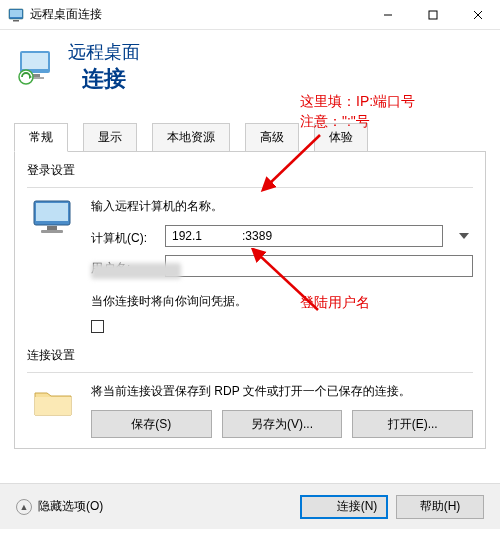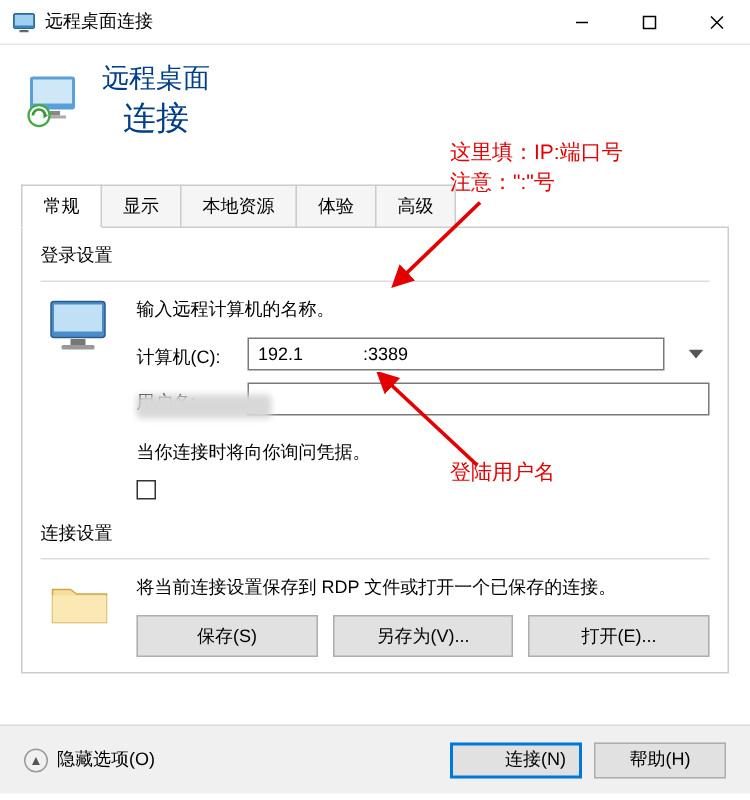--- a/index.html
+++ b/index.html
@@ -26,25 +26,25 @@
 .winbtn { width: 45px; height: 30px; display: flex; align-items: center; justify-content: center; color: #000; }
 .header {
   display: flex;
   align-items: center;
   padding: 10px 16px 28px 16px;
   gap: 12px;
   text-align: center;
 }
 .header-icon { width: 40px; height: 40px; }
 .header-text .line1 { font-size: 18px; color: #003e8a; font-weight: 400; }
-.header-text .line2 { font-size: 22px; color: #003e8a; font-weight: 400; }
+.header-text .line2 { font-size: 22px; color: #003e8a; font-weight: 700; }
 .tabs {
   display: flex;
   padding: 0 14px;
-  gap: 0;
+  gap: 16px;
 }
 .tab {
   padding: 5px 14px 5px 14px;
   font-size: 12px;
   color: #000;
   border: 1px solid #ccc;
   border-bottom: none;
   background: #fff;
   position: relative;
   top: 1px;
@@ -165,21 +165,21 @@
   padding-left: 26px;
 }
 .annotation {
   position: absolute;
   color: #e40000;
   font-size: 14px;
   pointer-events: none;
   z-index: 50;
 }
 .ann1 { top: 92px; left: 300px; line-height: 1.4; }
-.ann2 { top: 306px; left: 300px; }
+.ann2 { top: 294px; left: 300px; }
 .arrow-svg { position: absolute; pointer-events: none; z-index: 49; }
 </style>
 </head>
 <body>
 
 <div class="titlebar">
   <span class="icon-small">
     <svg viewBox="0 0 16 16">
         <rect x="1" y="2" width="14" height="10" rx="1" fill="#3b82c4" stroke="#155" stroke-width="0.5"></rect>
         <rect x="2" y="3" width="12" height="7" fill="#9fd0f0"></rect>
@@ -222,22 +222,22 @@
   <div class="header-text">
     <div class="line1">远程桌面</div>
     <div class="line2">连接</div>
   </div>
 </div>
 
 <div class="tabs">
   <div class="tab active">常规</div>
   <div class="tab">显示</div>
   <div class="tab">本地资源</div>
+  <div class="tab">高级</div>
   <div class="tab">体验</div>
-  <div class="tab">高级</div>
 </div>
 
 <div class="tab-panel">
 
   <div class="group">
     <div class="group-title">登录设置</div>
     <div class="group-sep"></div>
     <div class="group-body">
       <div class="group-left">
         <span class="monitor-icon">

